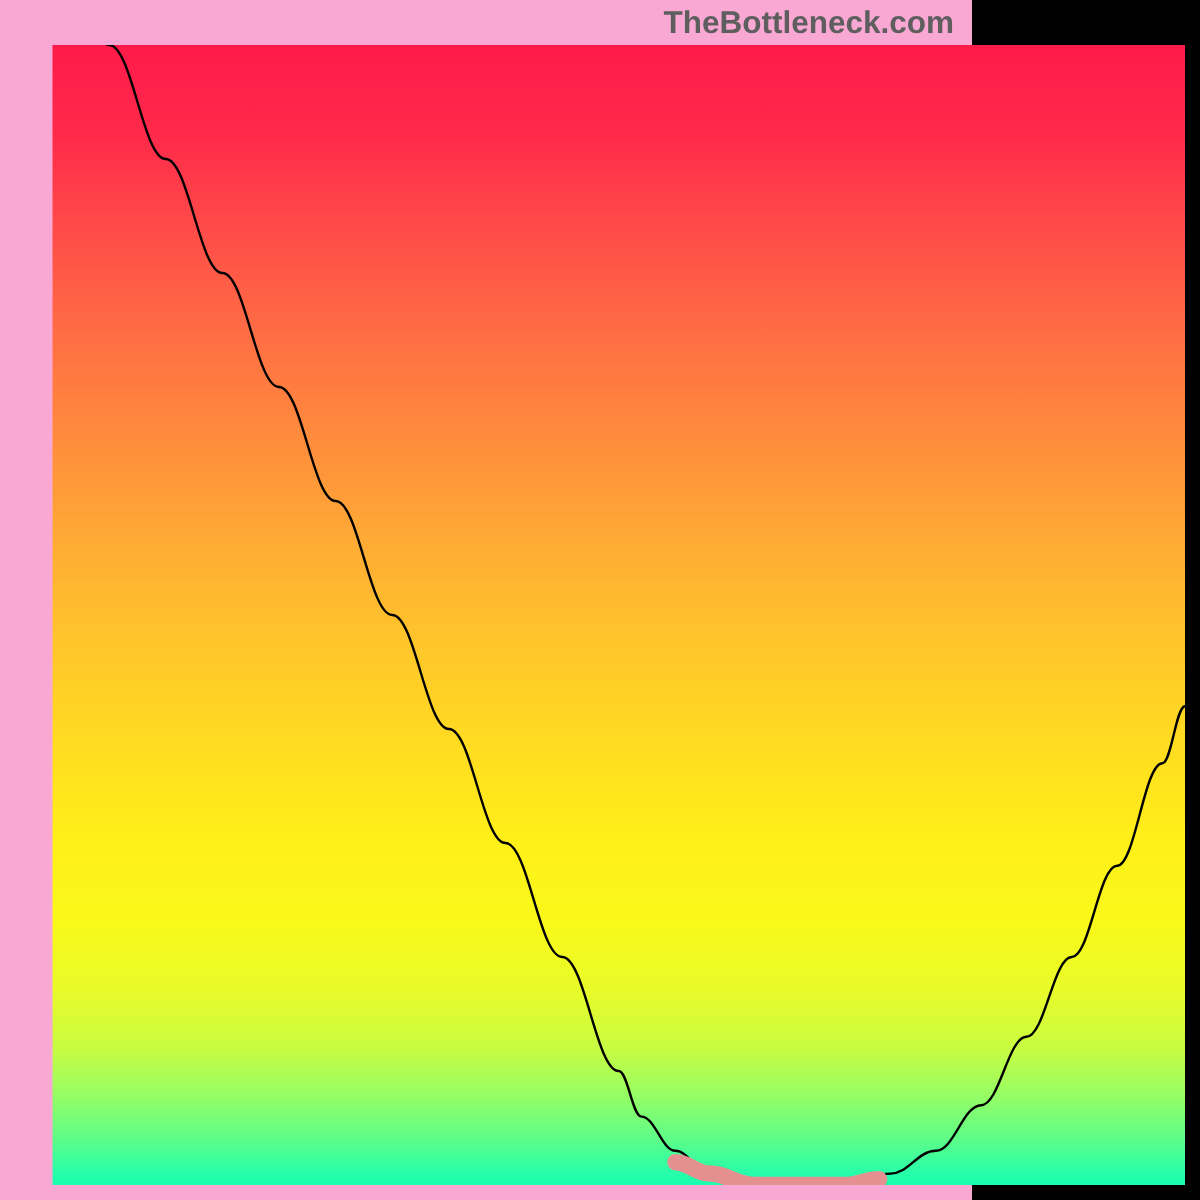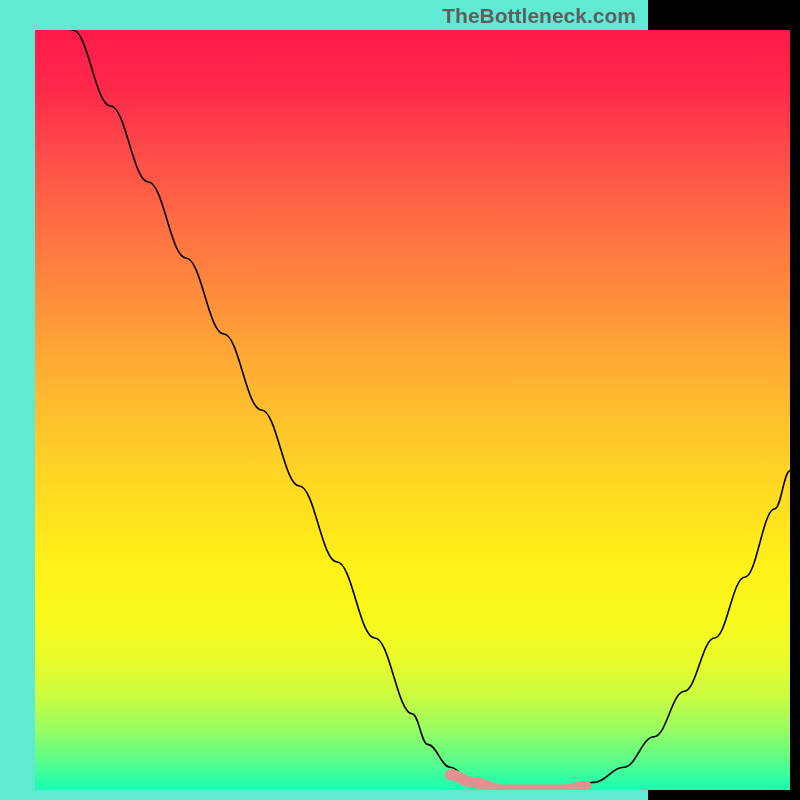--- a/index.html
+++ b/index.html
@@ -9,21 +9,21 @@
     height: 800px;
     background: #000;
     overflow: hidden;
   }
   .frame {
     position: absolute;
     left: 0;
     top: 0;
     width: 648px;
     height: 800px;
-    background: #5eead4;
+    background: #f9a8d4;
   }
   .plot {
     position: absolute;
     left: 35px;
     top: 30px;
     width: 755px;
     height: 760px;
     background: linear-gradient(to bottom,
       #ff1a4a 0%,
       #ff2a4a 8%,

